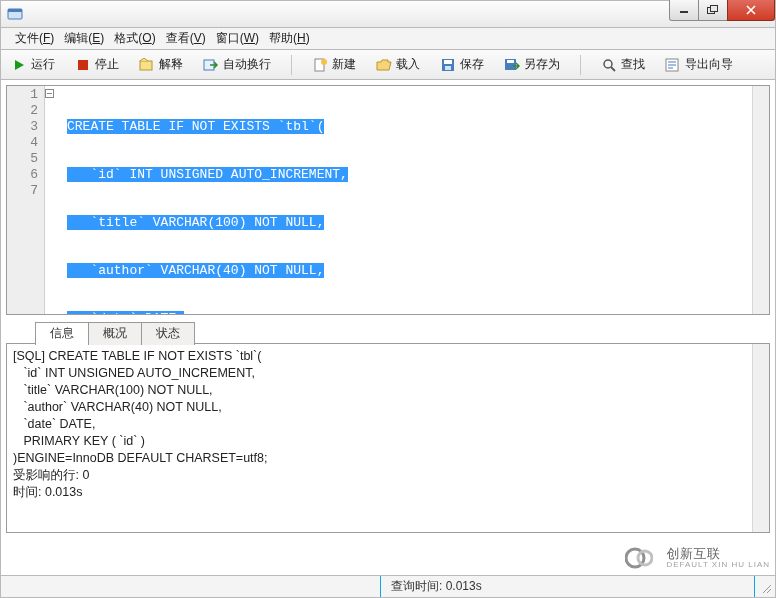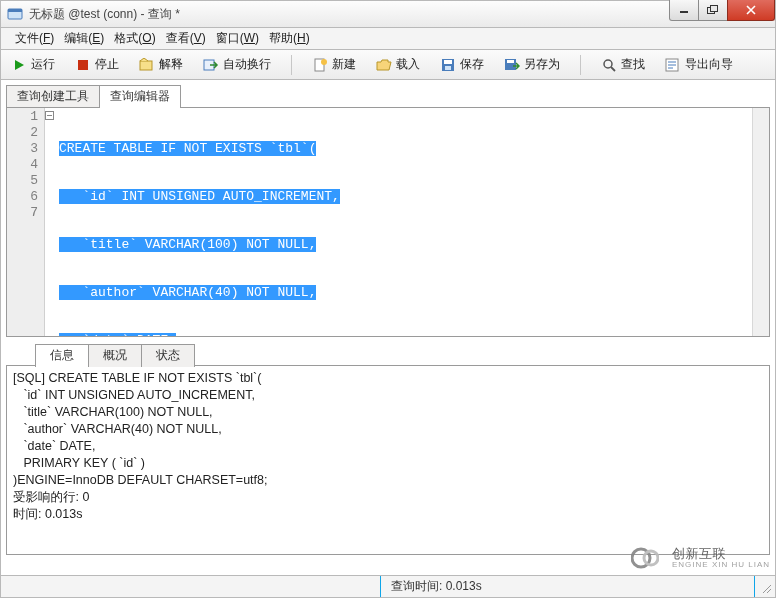--- a/index.html
+++ b/index.html
@@ -35,32 +35,32 @@
   .etab + .etab { margin-left:-1px; }
   .etab.active { background:#fff; z-index:2; }
 
   
   .editor-wrap { border:1px solid #9a9a9a; height:230px; display:flex; background:#fff; position:relative; }
   .gutter { width:38px; background:#eeeeee; border-right:1px solid #d0d0d0; font-family:"Consolas","Courier New",monospace; font-size:13px; color:#808080; text-align:right; padding:1px 2px 0 0; line-height:16px; }
   .gutter .ln { height:16px; padding-right:4px; }
   .foldcol { width:12px; background:#fff; position:relative; }
   .foldbox { position:absolute; left:0; top:3px; width:9px; height:9px; border:1px solid #888; background:#fff; }
   .foldbox::before { content:""; position:absolute; left:1px; right:1px; top:3px; height:1px; background:#888; }
-  .code { flex:1; font-family:"Consolas","Courier New",monospace; font-size:13px; line-height:16px; padding:1px 2px; white-space:pre; overflow:hidden; }
+  .code { flex:1; font-family:"Consolas","Courier New",monospace; font-size:13px; line-height:16px; padding:1px 2px; white-space:pre; overflow:hidden;margin-left:8px; }
   .code .row { height:16px; }
   .code .sel { background:#3399ff; color:#fff; }
   .vscroll { width:17px; background:#f0f0f0; border-left:1px solid #d8d8d8; }
 
   
   .btabs-wrap { margin-top:6px; }
   .btabs { display:flex; align-items:center; height:22px;padding-left:29px; }
   .btab { border:1px solid #9a9a9a; border-bottom:none; background:#f1f0ef; padding:2px 14px 3px; color:#333; position:relative; top:1px; }
   .btab + .btab { margin-left:-1px; }
   .btab.active { background:#fff; z-index:2; }
-  .infobox { border:1px solid #9a9a9a; background:#fff; height:190px; display:flex;flex-direction:column; }
+  .infobox { border:1px solid #9a9a9a; background:#fff; height:190px; display:flex; }
   .infotext { flex:1; padding:4px 6px; font-size:12.5px; line-height:17px; color:#222; white-space:pre; overflow:hidden; }
   .infobox .vscroll { width:17px; }
 
   
   .statusbar { height:22px; border:1px solid #b9b9b9; border-top:none; display:flex; align-items:stretch; background:#f4f4f4; }
   .statusbar .cell { border-right:1px solid #0ea5e9; display:flex; align-items:center; padding:0 10px; color:#333; font-size:12px; }
   .statusbar .cell.f0 { width:380px; }
   .statusbar .cell.f1 { flex:1; justify-content:flex-start; }
   .statusbar .grip { width:20px; display:flex; align-items:flex-end; justify-content:flex-end; padding:2px; }
 
@@ -75,21 +75,20 @@
 
 <div class="root">
 
 <div class="titlebar">
   <span class="ticon">
     <svg width="16" height="16">
           <rect x="1" y="3" width="14" height="10" rx="1" fill="#cfe3f7" stroke="#4a7dbb"></rect>
           <rect x="1" y="3" width="14" height="3" fill="#4a7dbb"></rect>
         </svg>
   </span>
-  <span class="title-text">无标题 @test (conn) - 查询 *</span>
   <div class="winbtns">
     <div class="winbtn min">
           <svg width="10" height="10">
             <rect x="1" y="6" width="8" height="2" fill="#333"></rect>
           </svg>
         </div>
     <div class="winbtn">
           <svg width="12" height="10">
             <rect x="0.5" y="2.5" width="7" height="6" fill="none" stroke="#333"></rect>
             <rect x="3.5" y="0.5" width="7" height="6" fill="#e8e8e8" stroke="#333"></rect>
@@ -201,24 +200,20 @@
             <rect x="1" y="1" width="12" height="12" fill="#fff" stroke="#888"></rect>
             <path d="M3 4 h8 M3 7 h8 M3 10 h5" stroke="#4a7dbb"></path>
           </svg>
         </span>
         <span>导出向导</span>
       </div>
 </div>
 
 <div class="client">
 
-  <div class="etabs">
-    <div class="etab">查询创建工具</div>
-    <div class="etab active">查询编辑器</div>
-  </div>
 
   <div class="editor-wrap">
     <div class="gutter">
       <div class="ln">1</div>
       <div class="ln">2</div>
       <div class="ln">3</div>
       <div class="ln">4</div>
       <div class="ln">5</div>
       <div class="ln">6</div>
       <div class="ln">7</div>
@@ -270,17 +265,17 @@
   </div>
 </div>
 
 <div class="watermark">
   <svg width="28" height="28">
         <circle cx="10" cy="14" r="9" fill="none" stroke="#888" stroke-width="3"></circle>
         <circle cx="20" cy="14" r="7" fill="none" stroke="#bbb" stroke-width="3"></circle>
       </svg>
   <div>
     <div class="wtxt">创新互联</div>
-    <div class="wsub">ENGINE XIN HU LIAN</div>
+    <div class="wsub">DEFAULT XIN HU LIAN</div>
   </div>
 </div>
 
 </div>
 
 </body></html>

